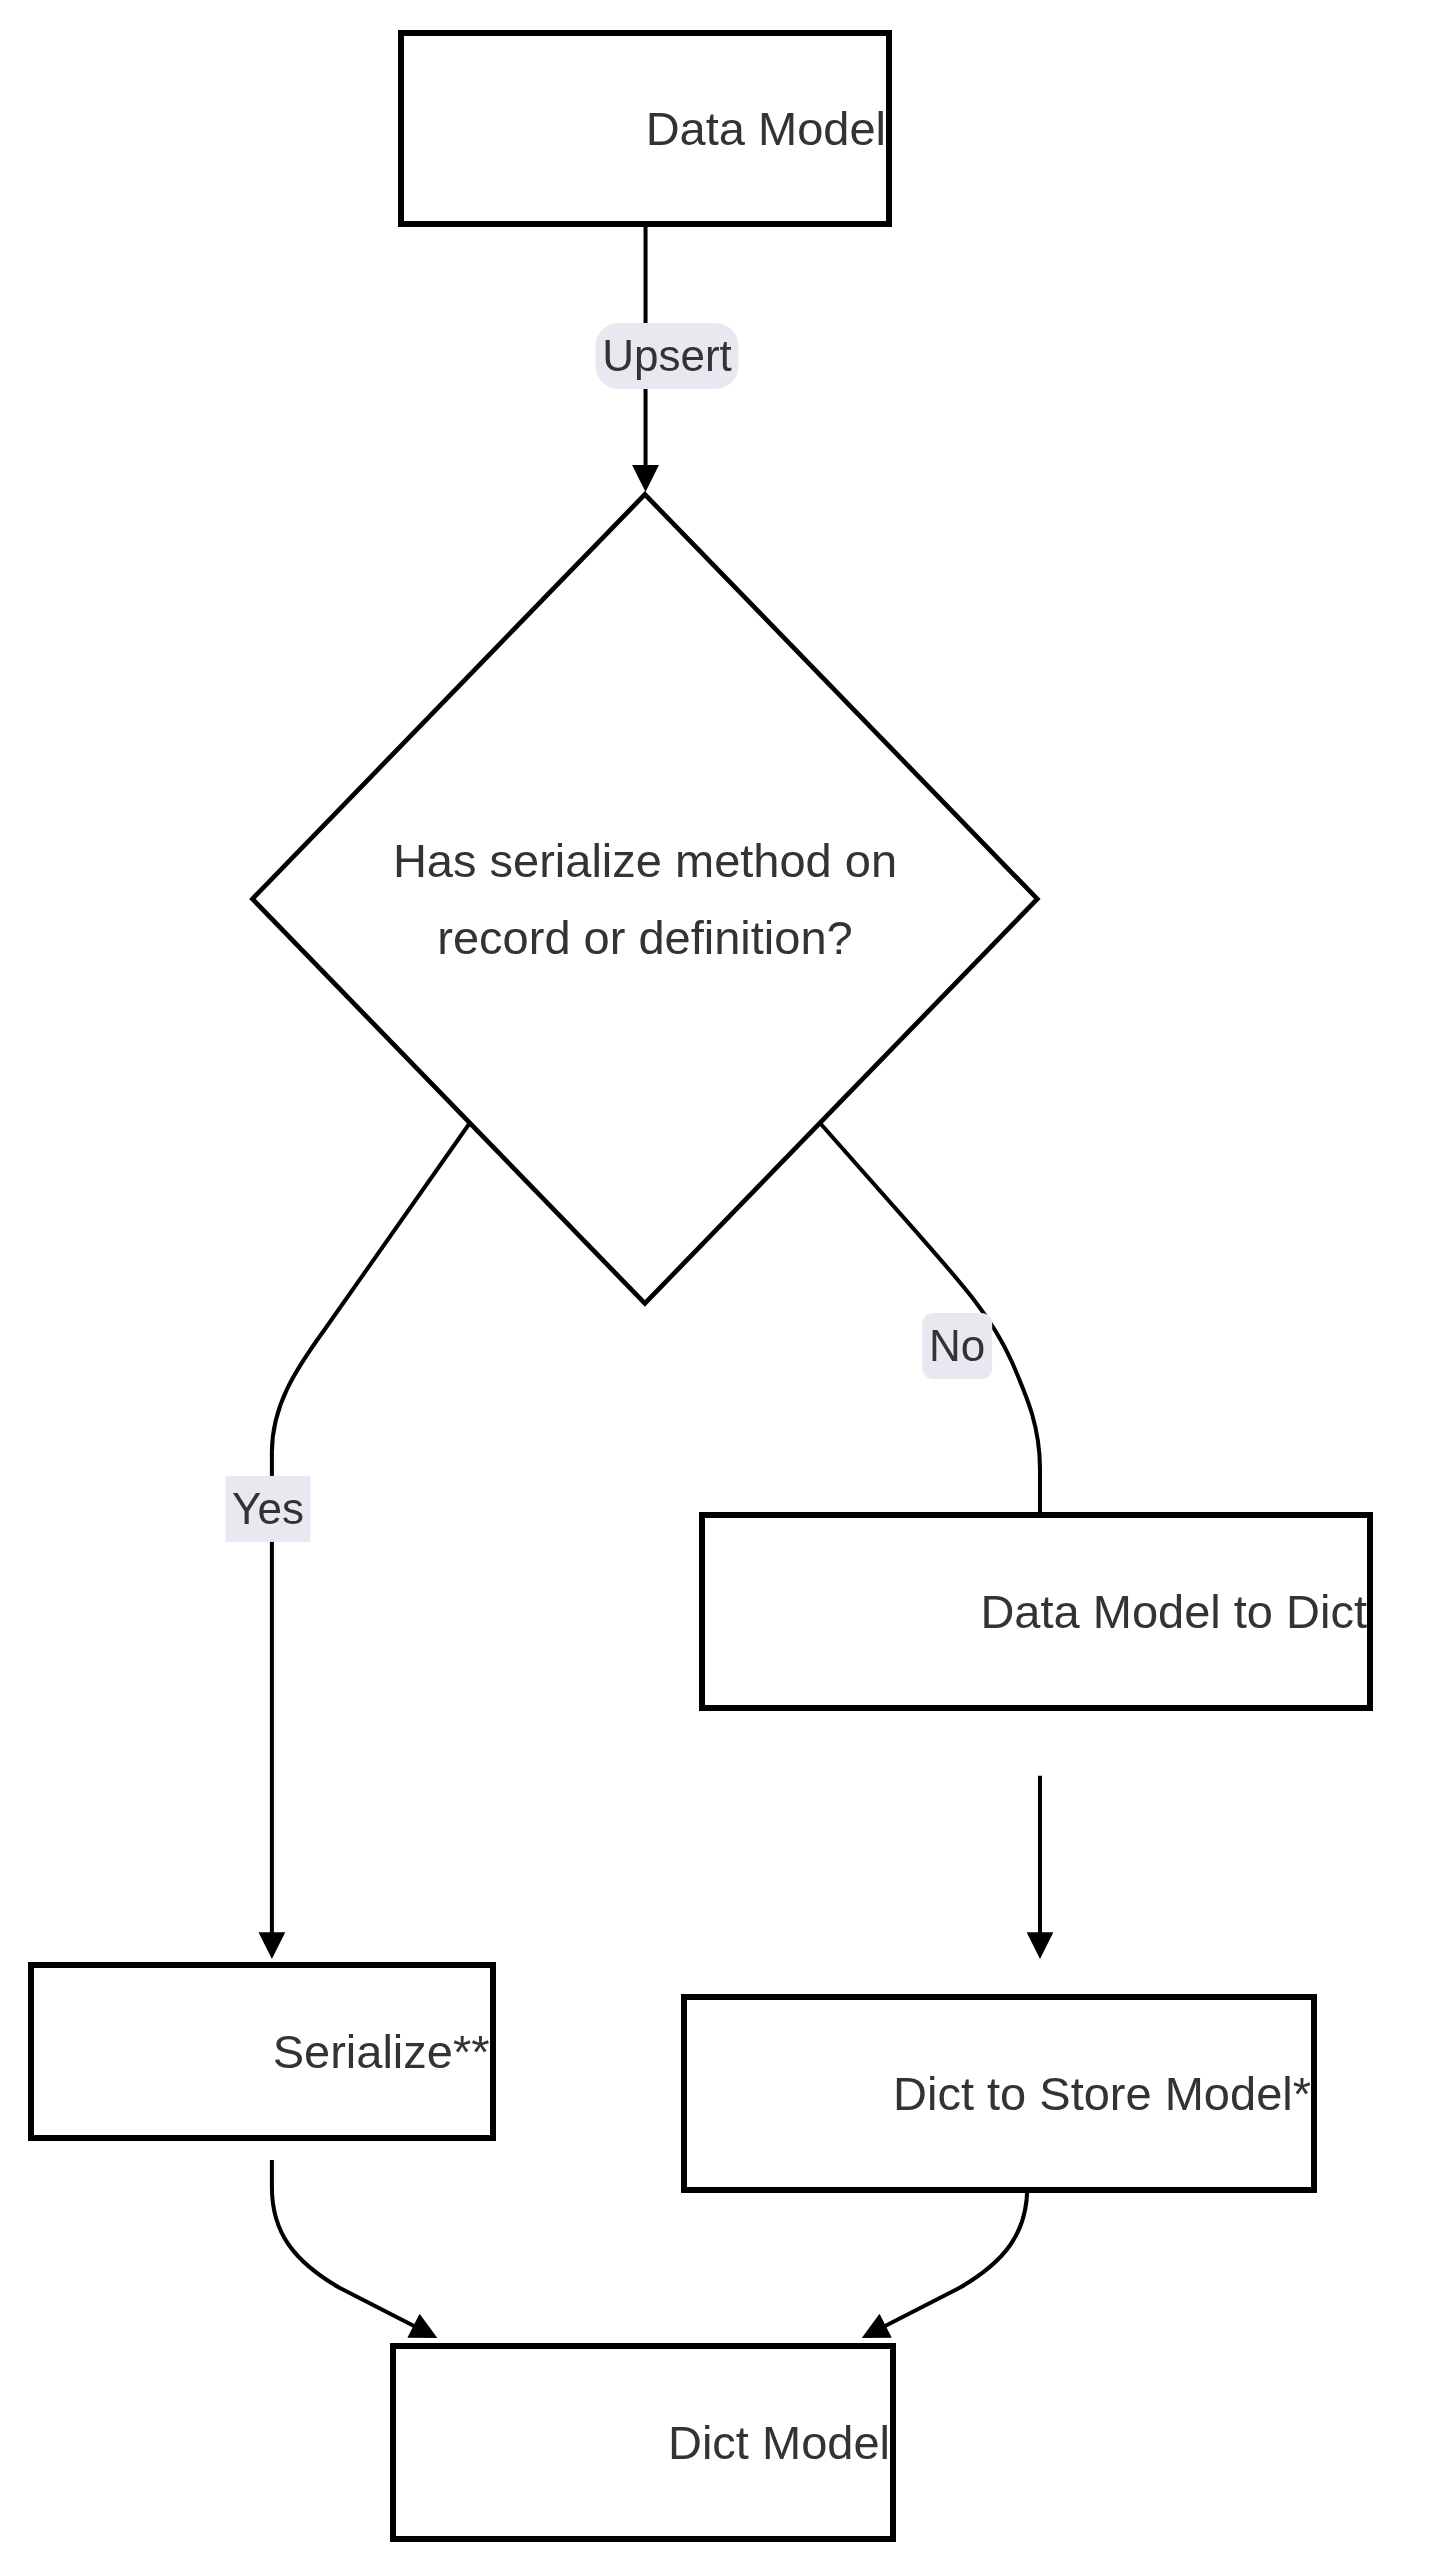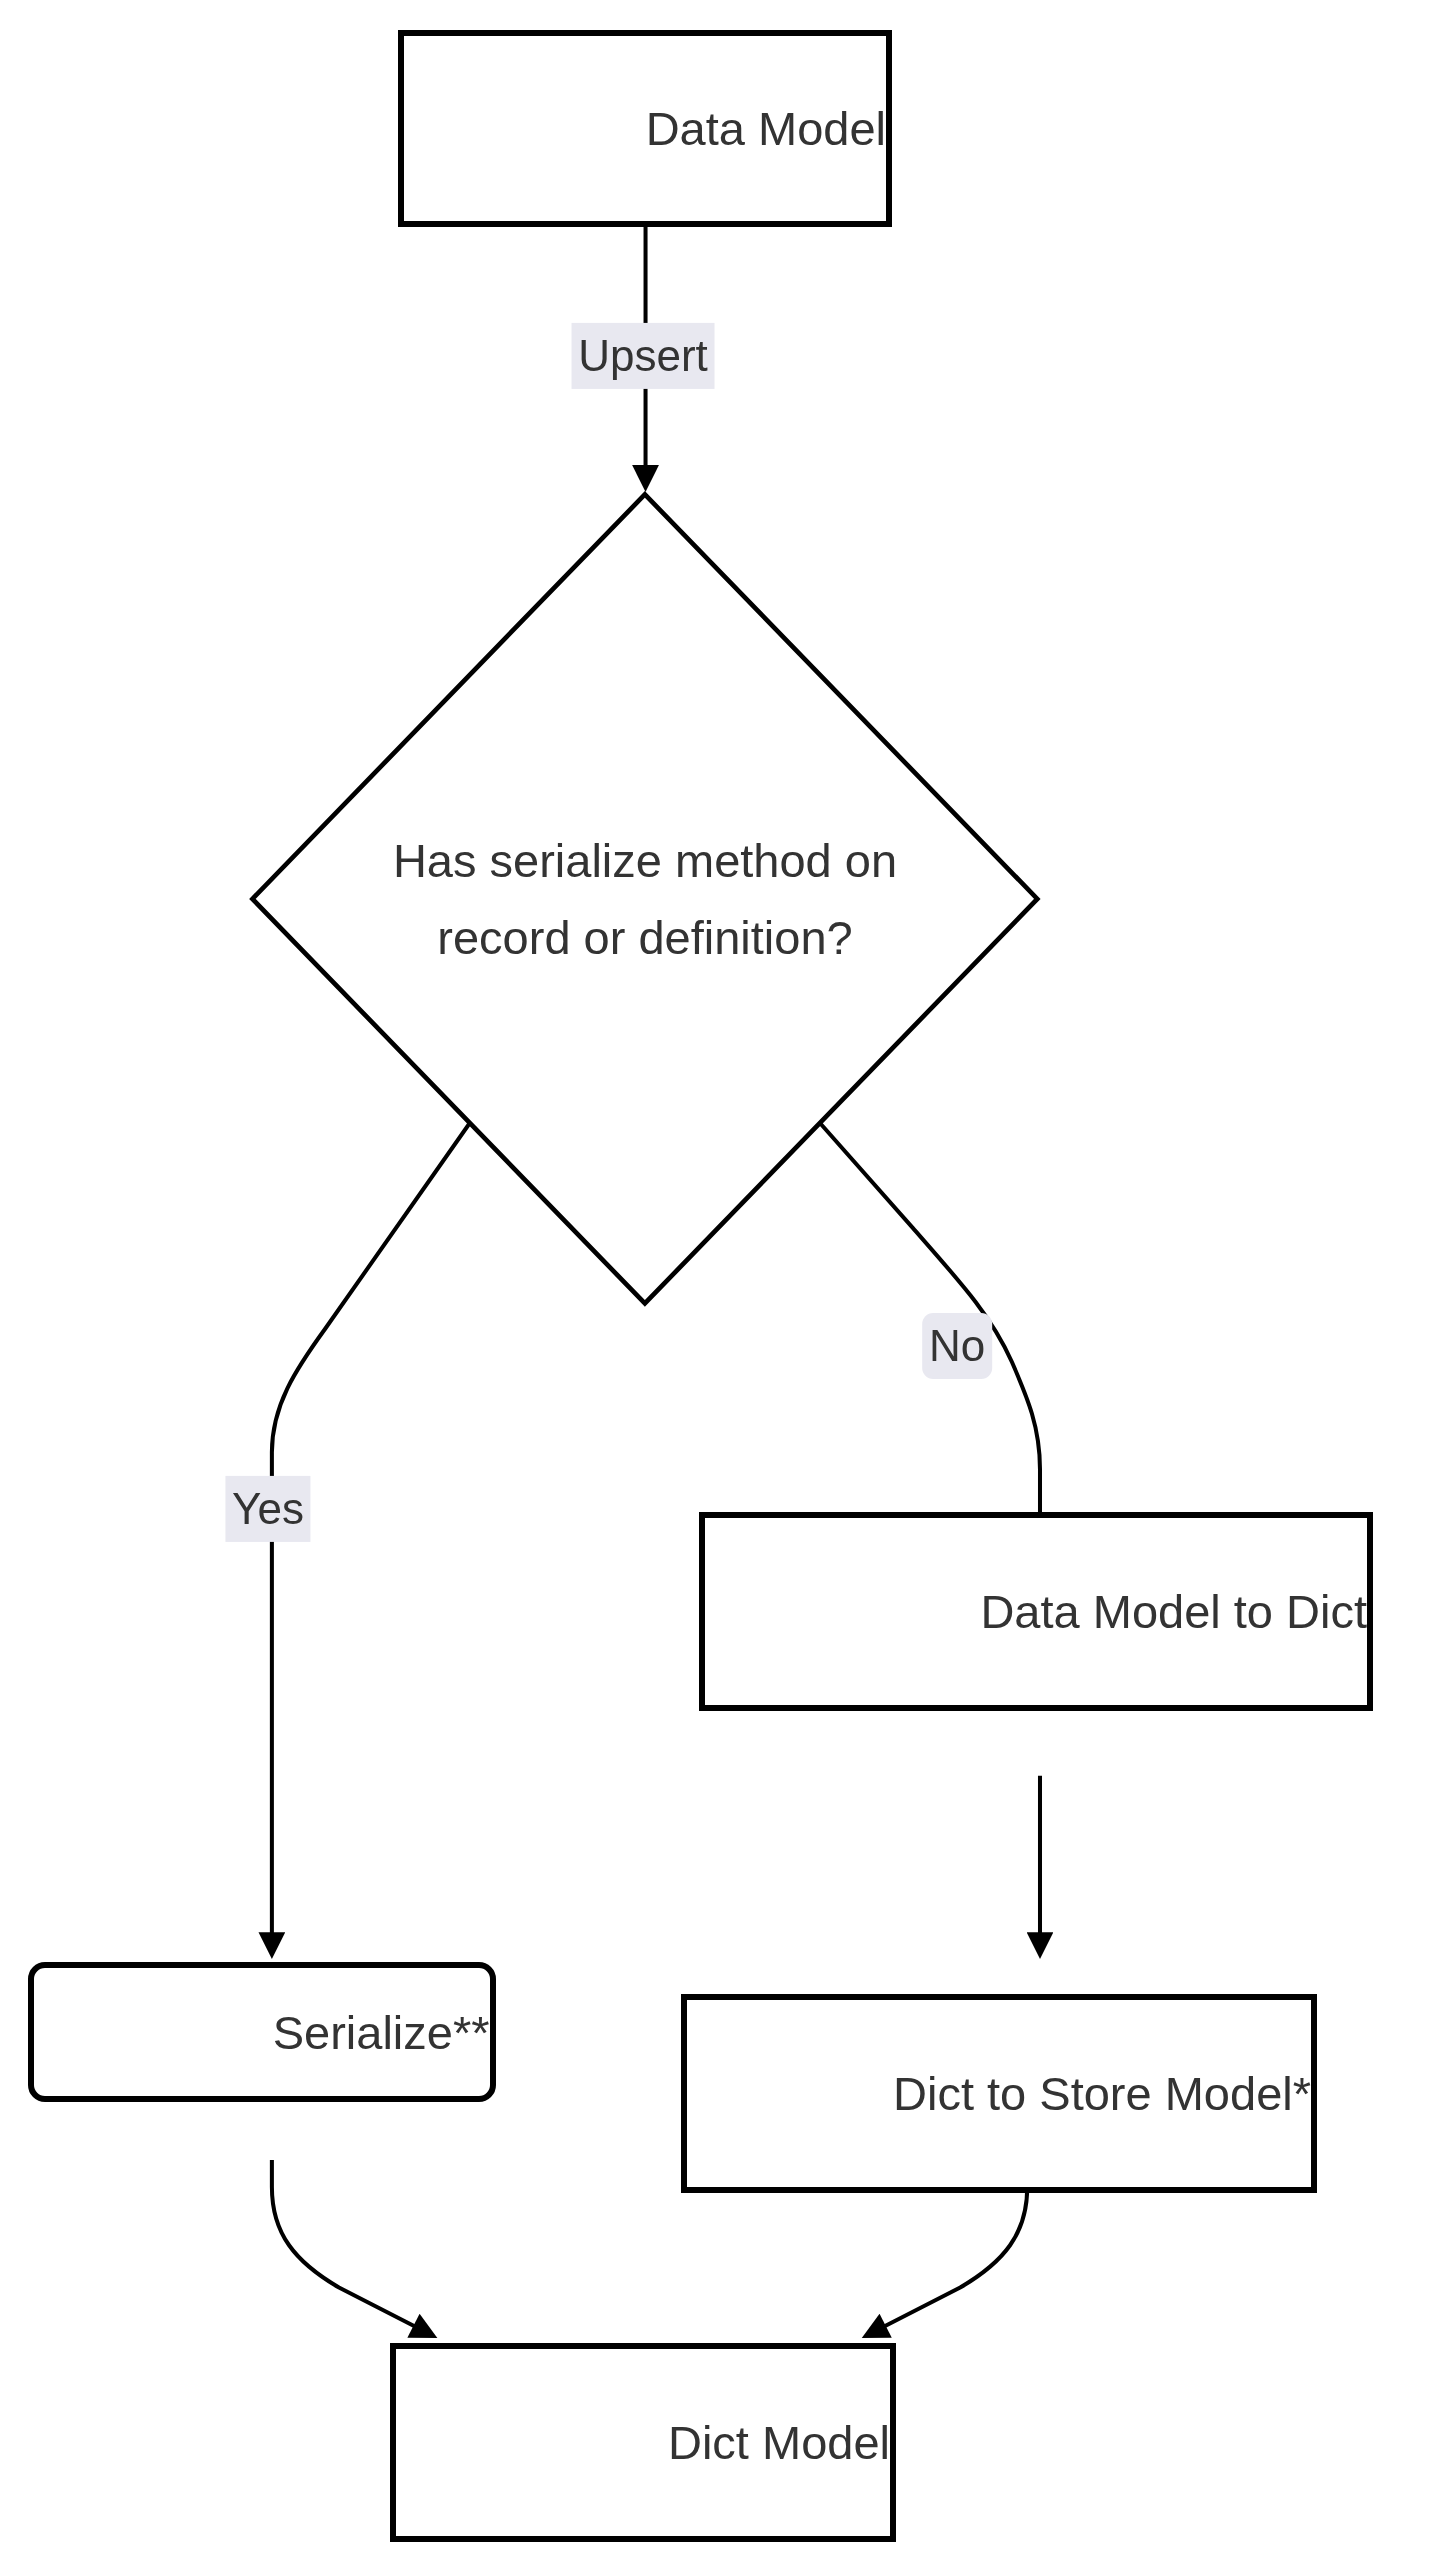--- a/index.html
+++ b/index.html
@@ -98,35 +98,35 @@
 
     <path class="edge-line" d="M1550,2647 L1550,2887" marker-end="url(#arrow)"></path>
 
     <path class="edge-line" d="M405,3220 L405,3260 C405,3330 440,3372 505,3410 L622,3470" marker-end="url(#arrow)"></path>
 
     <path class="edge-line" d="M1531,3220 L1531,3260 C1531,3330 1496,3372 1431,3410 L1314,3470" marker-end="url(#arrow)"></path>
 
     <polygon class="diamond" points="961,737 1546,1340 961,1943 376,1340"></polygon>
   </svg>
 
-  <div class="edge-label" style="left:643px; top:356px;">Upsert</div>
+  <div class="edge-label" style="left:667px; top:356px;border-radius:23px;">Upsert</div>
 
   <div class="edge-label" style="left:268px; top:1509px;">Yes</div>
 
   <div class="edge-label" style="left:957px; top:1346px;border-radius:11px;">No</div>
 
   <div class="node" style="left:398px; top:29.5px; width:494px; height:197px;">
     <span>Data Model</span>
   </div>
 
   <div class="node" style="left:699px; top:1512px; width:674px; height:199px;">
     <span>Data Model to Dict</span>
   </div>
 
-  <div class="node" style="left:27.5px; top:1962px; width:468px; height:140px;border-radius:17px;">
+  <div class="node" style="left:27.5px; top:1962px; width:468px; height:179px;">
     <span>Serialize**</span>
   </div>
 
   <div class="node" style="left:681px; top:1962px; width:636px; height:199px;margin-top:32px;">
     <span>Dict to Store Model*</span>
   </div>
 
   <div class="node" style="left:390px; top:2343px; width:506px; height:199px;">
     <span>Dict Model</span>
   </div>

